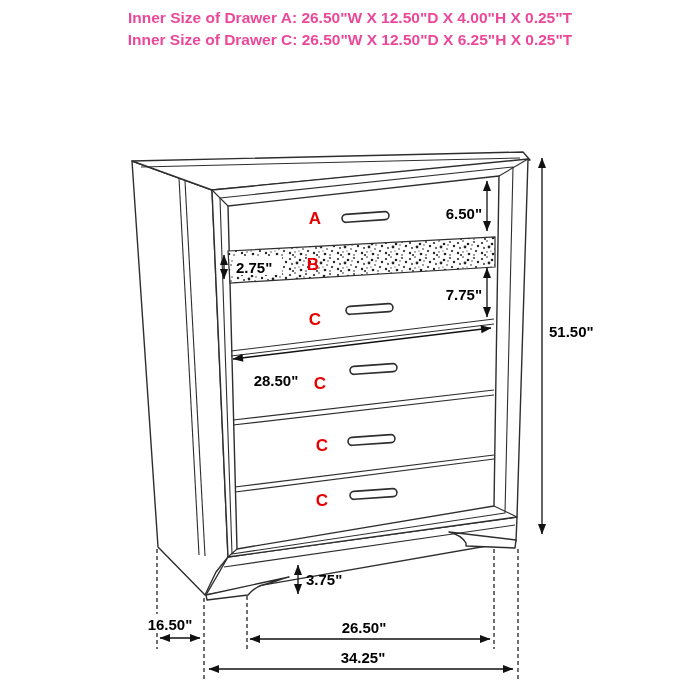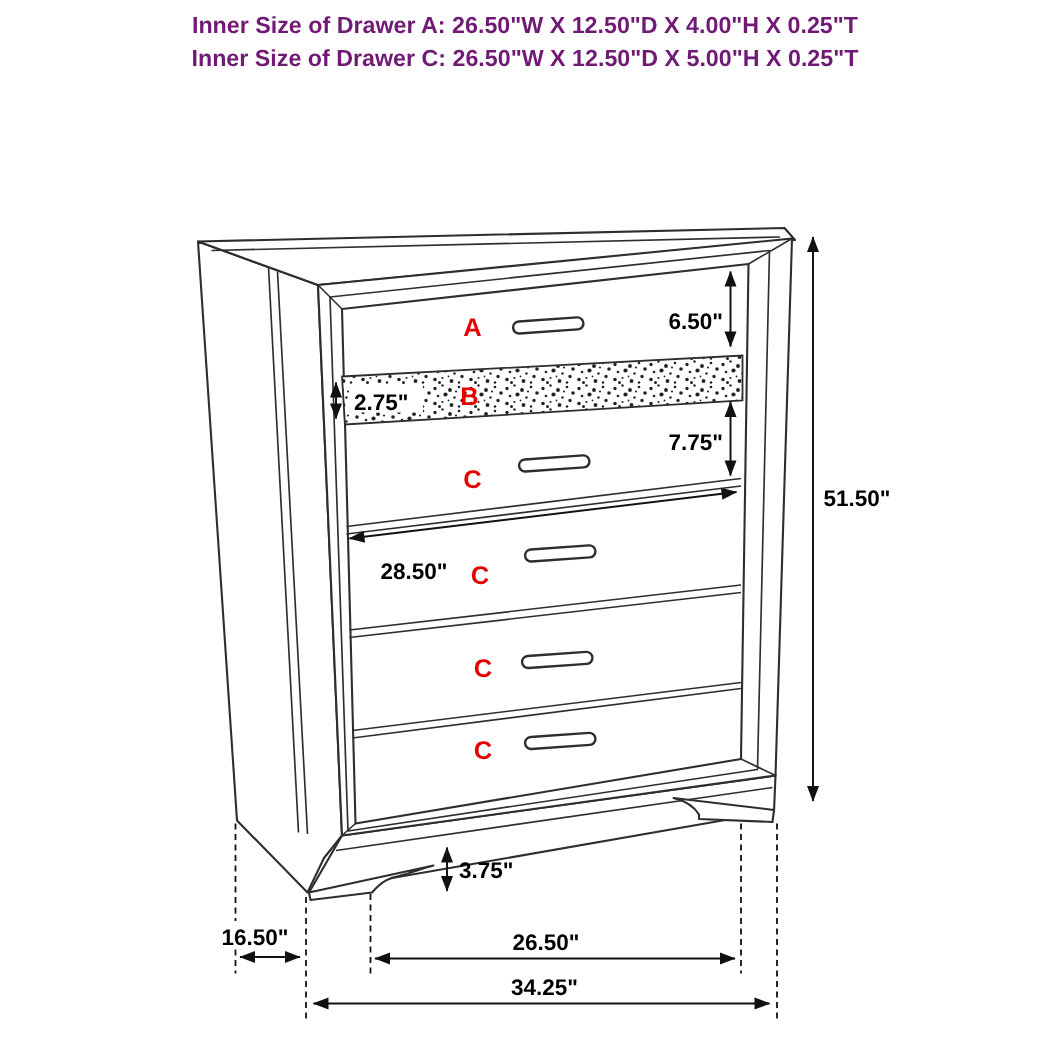--- a/index.html
+++ b/index.html
@@ -1,35 +1,35 @@
 <!DOCTYPE html>
 <html><head>
 <meta charset="utf-8">
 <style>
   html,body{margin:0;padding:0;background:#ffffff;}
   .canvas{position:relative;width:700px;height:700px;background:#ffffff;overflow:hidden;
           font-family:"Liberation Sans", sans-serif;}
   .title-block{position:absolute;top:7px;left:0;width:700px;text-align:center;
-               font-weight:bold;font-size:15.5px;line-height:22px;color:#701a75;}
+               font-weight:bold;font-size:15.5px;line-height:22px;color:#ec4899;}
   .diagram-svg{position:absolute;left:0;top:0;}
   .dim-label{font-family:"Liberation Sans", sans-serif;font-size:15px;font-weight:bold;fill:#000;}
   .drawer-letter{font-family:"Liberation Sans", sans-serif;font-size:17px;font-weight:bold;}
   .outline{fill:#ffffff;stroke:#2e2e2e;stroke-width:1.4;stroke-linejoin:round;}
   .thin{fill:none;stroke:#2e2e2e;stroke-width:1.1;stroke-linejoin:round;}
   .dimline{stroke:#111111;stroke-width:1.3;fill:none;}
   .dashline{stroke:#111111;stroke-width:1.2;fill:none;stroke-dasharray:4 3;}
 </style>
 </head>
 <body>
 
 <div class="canvas">
 
   <div class="title-block">
     <div>Inner Size of Drawer A: 26.50"W X 12.50"D X 4.00"H X 0.25"T</div>
-    <div>Inner Size of Drawer C: 26.50"W X 12.50"D X 5.00"H X 0.25"T</div>
+    <div>Inner Size of Drawer C: 26.50"W X 12.50"D X 6.25"H X 0.25"T</div>
   </div>
 
   <svg class="diagram-svg" width="700" height="700" viewBox="0 0 700 700">
     <defs>
       <marker id="mE" markerWidth="12" markerHeight="9" refX="10.5" refY="4.5" orient="auto" markerUnits="userSpaceOnUse">
         <path d="M0.5,0.5 L11,4.5 L0.5,8.5 Z" fill="#111"></path>
       </marker>
       <marker id="mS" markerWidth="12" markerHeight="9" refX="1.5" refY="4.5" orient="auto" markerUnits="userSpaceOnUse">
         <path d="M11.5,0.5 L1,4.5 L11.5,8.5 Z" fill="#111"></path>
       </marker>

